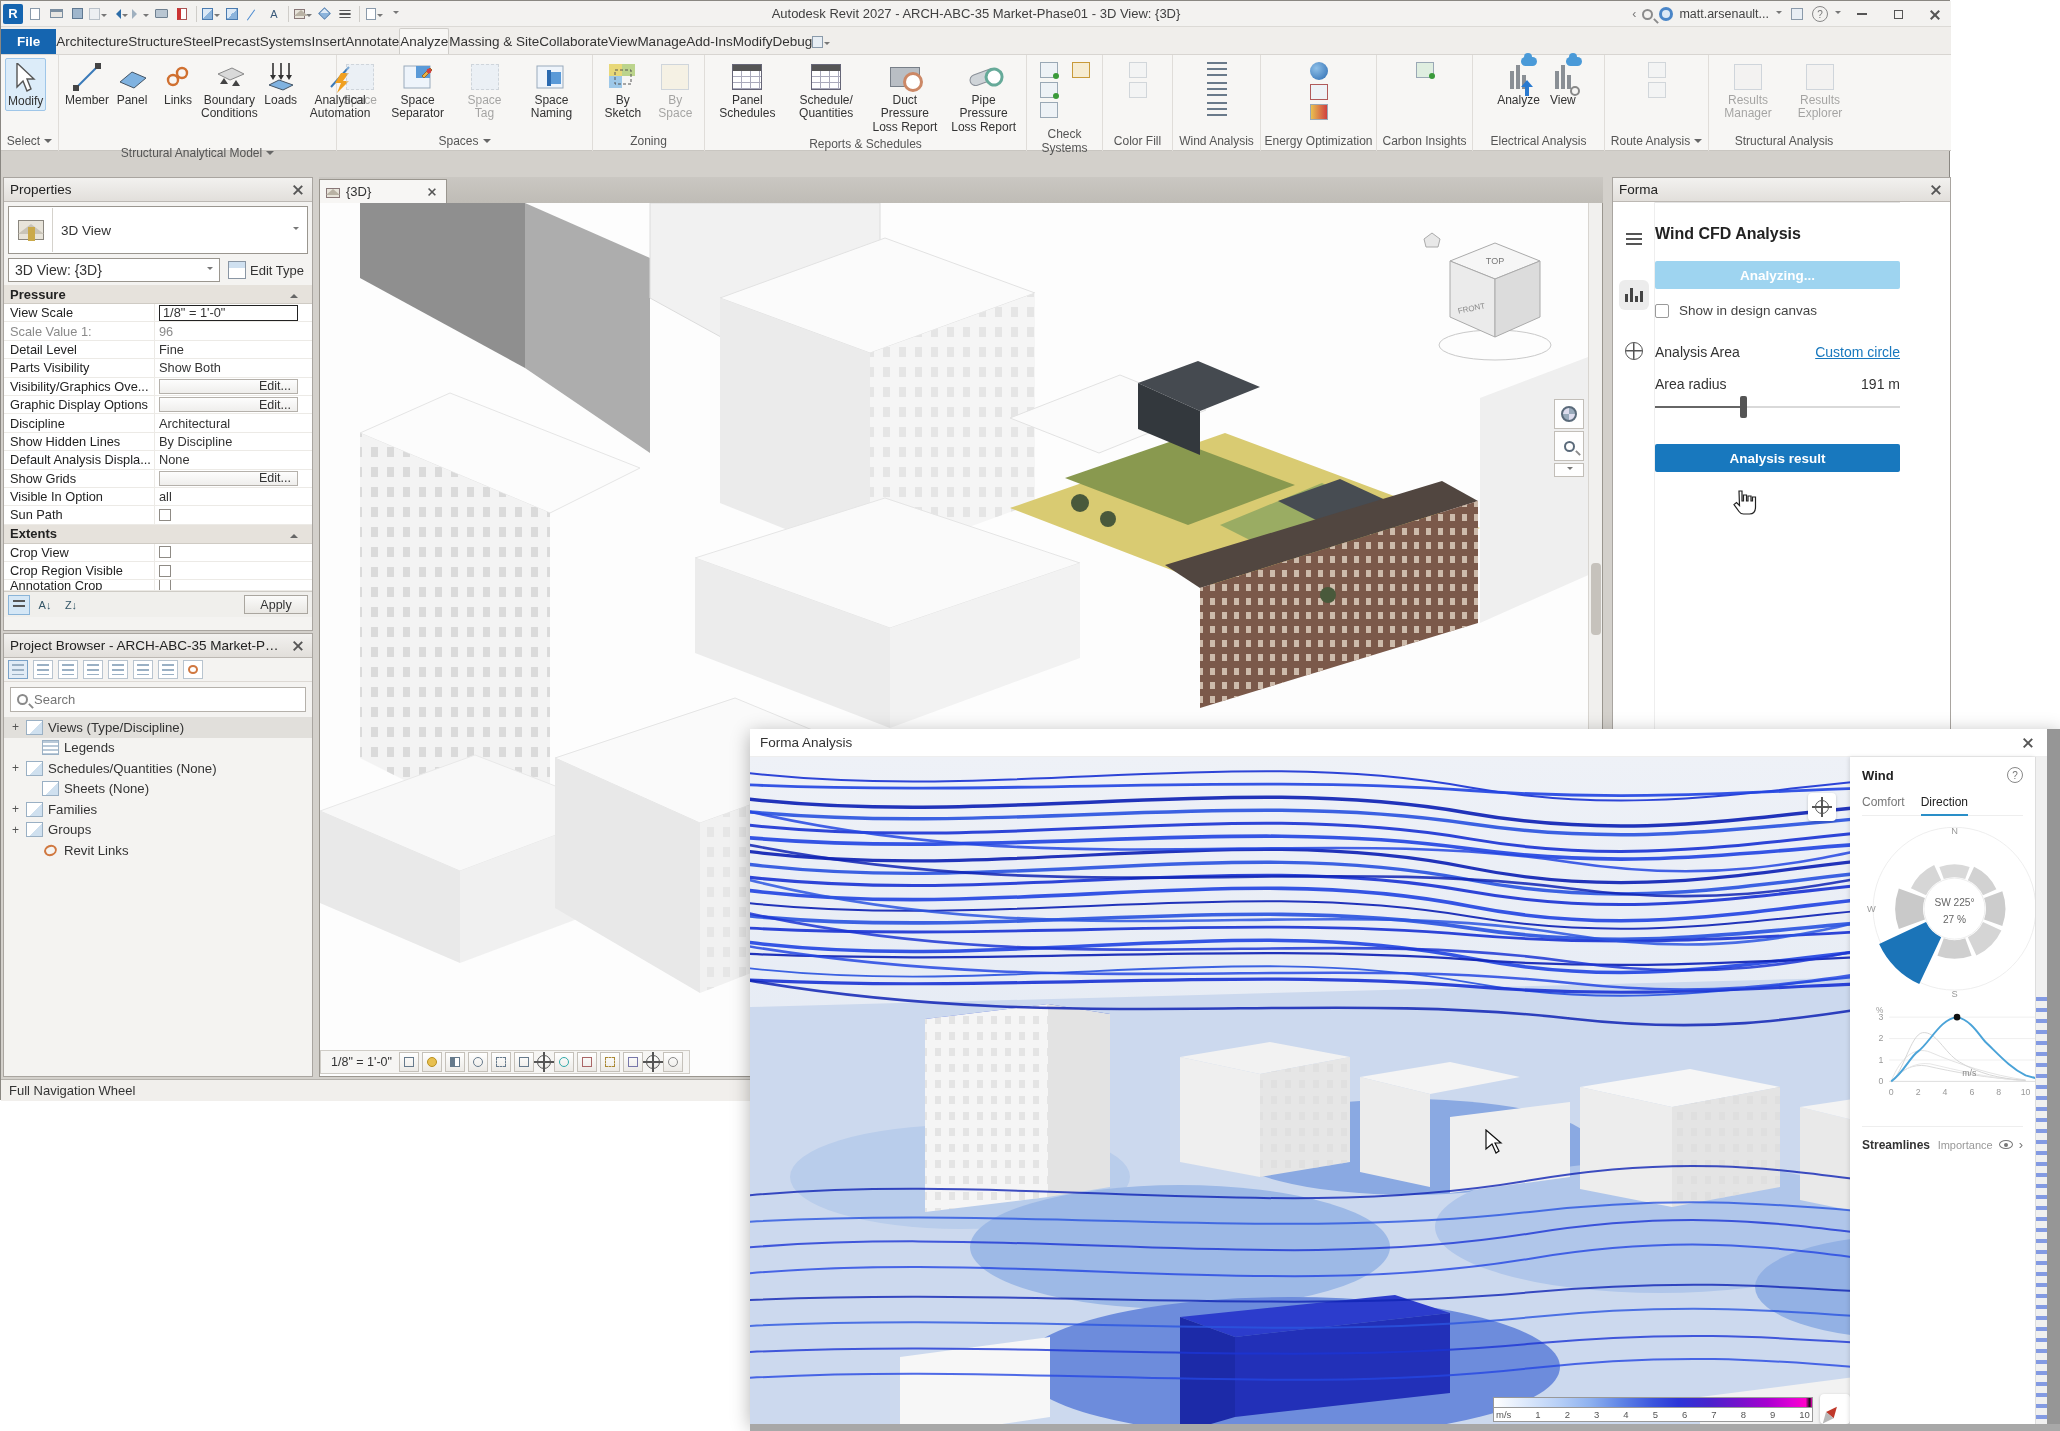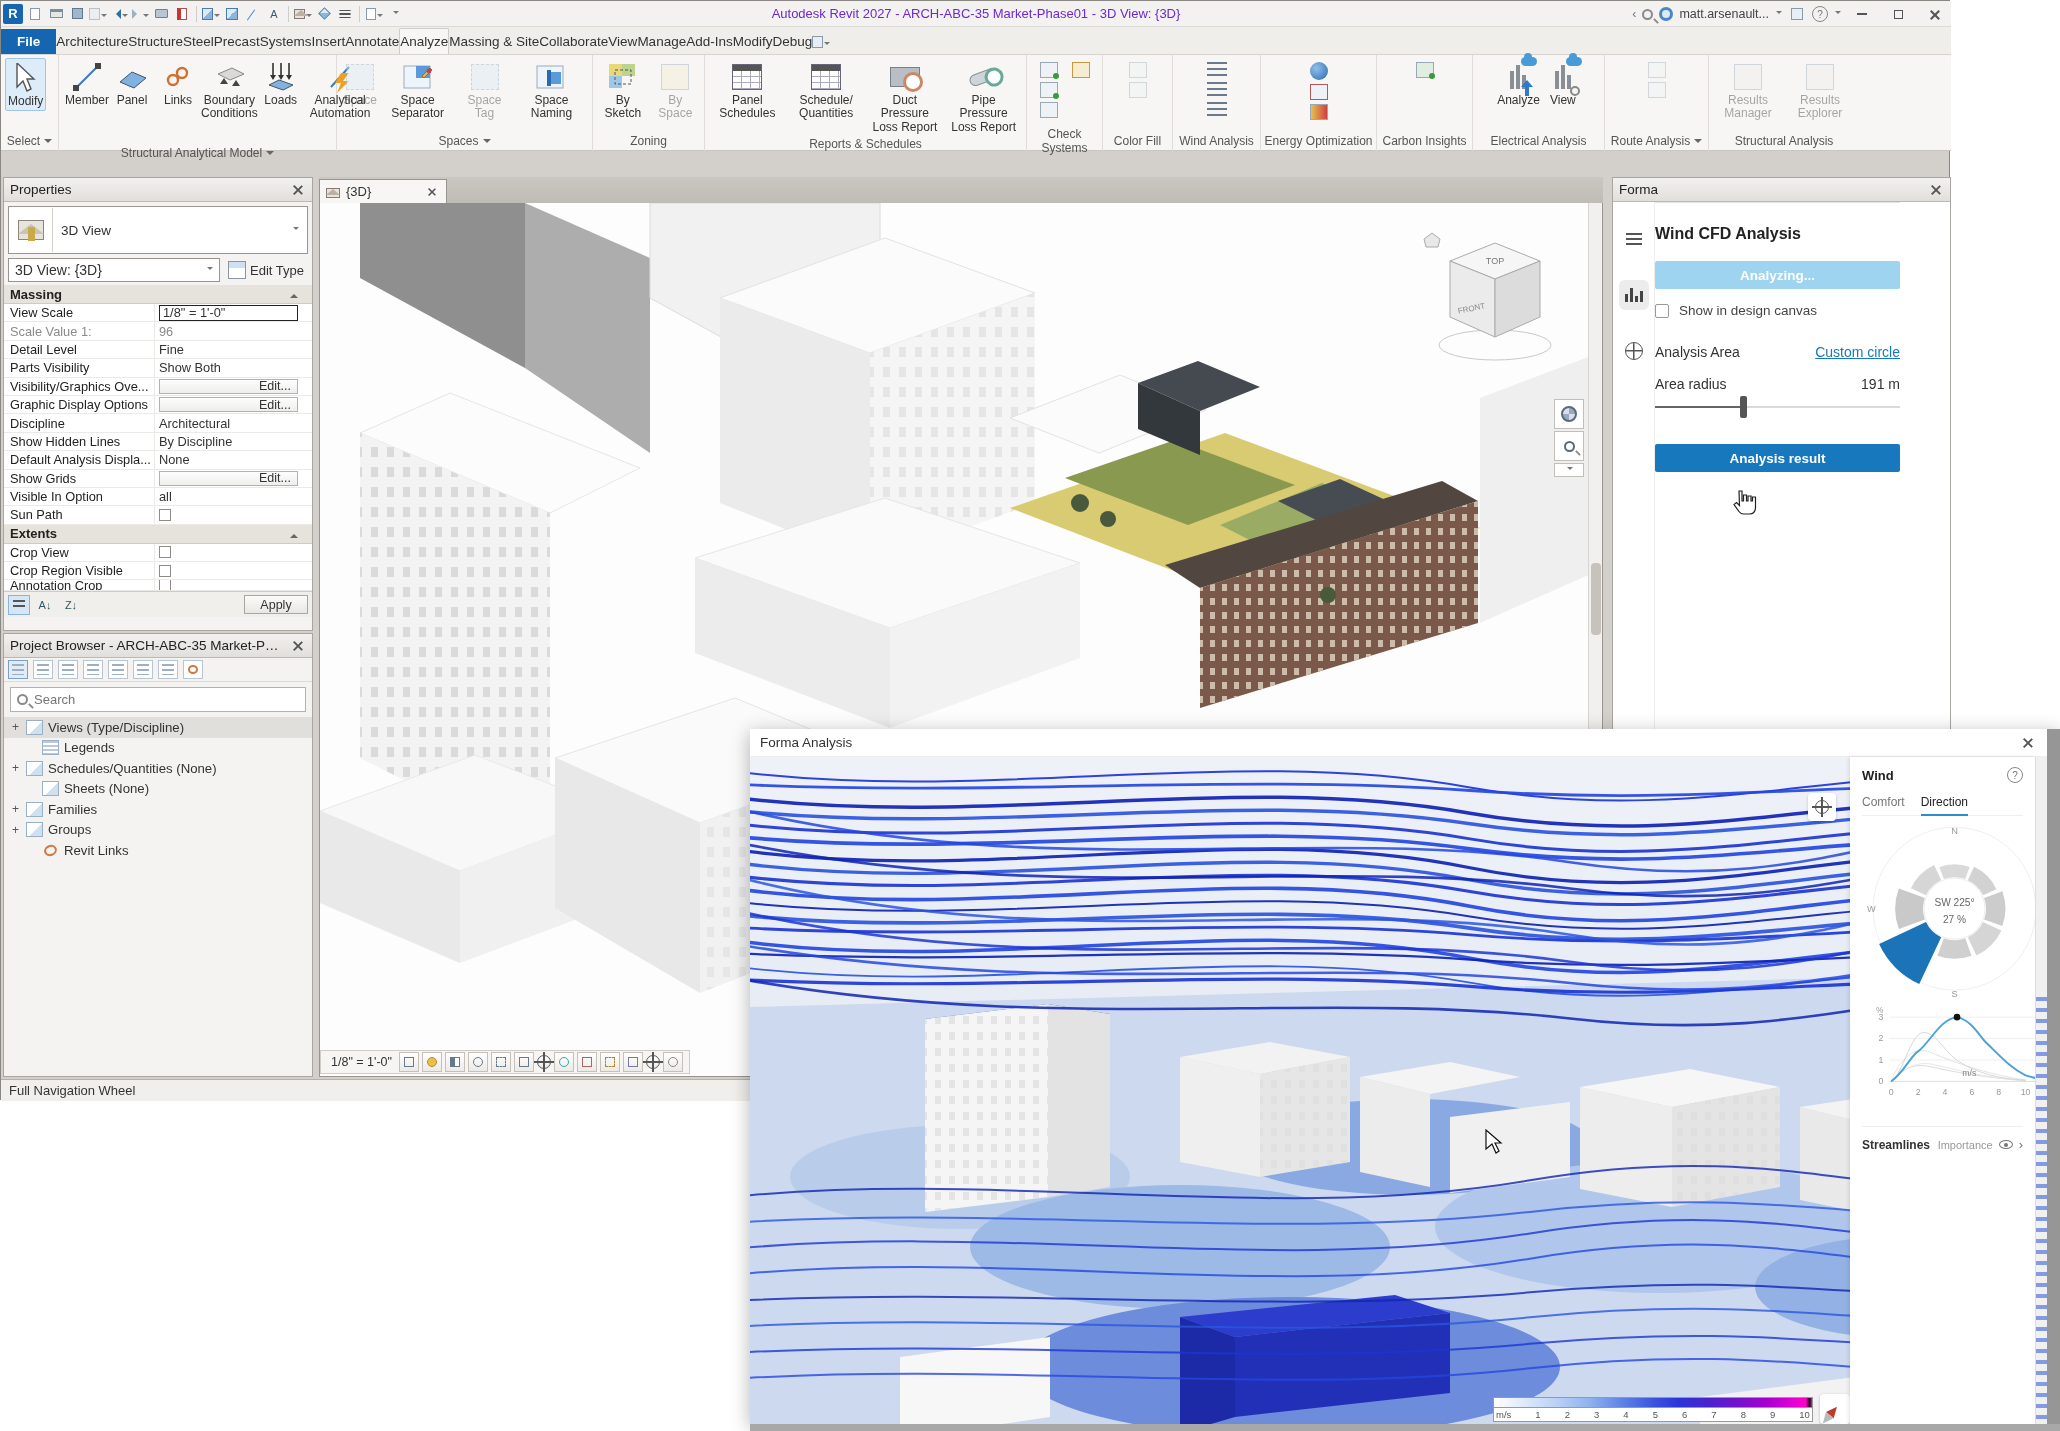--- a/index.html
+++ b/index.html
@@ -16,21 +16,21 @@
 .i-folder{width:13px;height:9px;background:#e8e6e2;border:1px solid #7b8ea0;border-top:3px solid #7b8ea0}
 .i-save{width:11px;height:11px;background:#9fb6cc;border:1px solid #5f7891}
 .i-doc{width:10px;height:12px;background:#fff;border:1px solid #8a9aaa}
 .i-print{width:13px;height:9px;background:#b9c6d2;border:1px solid #6f8090;border-radius:1px}
 .i-reddoc{width:10px;height:12px;background:#fff;border:1px solid #a55;border-left:4px solid #c33}
 .i-blue{width:12px;height:12px;border:1px solid #4a7bb0;background:linear-gradient(135deg,#dce9f6 50%,#8cb4dc 50%)}
 .i-grayblue{width:12px;height:12px;border:1px solid #8a9aaa;background:#e8eef4;opacity:.55}
 .arrL{width:0;height:0;border:5px solid transparent;border-right-color:#2d6da8}
 .arrR{width:0;height:0;border:5px solid transparent;border-left-color:#9fb0bf}
 .carq{width:0;height:0;border:3px solid transparent;border-top-color:#777;margin-left:1px;margin-top:6px}
-.ttext{position:absolute;left:0;right:0;text-align:center;font-size:13px;color:#6d28d9;pointer-events:none}
+.ttext{position:absolute;left:0;right:0;text-align:center;font-size:13px;color:#404040;pointer-events:none}
 .tright{position:absolute;right:2px;top:0;height:26px;display:flex;align-items:center;gap:6px;font-size:12.5px;color:#444}
 .person{width:14px;height:14px;border-radius:50%;background:#4a86c8;position:relative}
 .person:after{content:"";position:absolute;left:3px;top:3px;width:8px;height:8px;border-radius:50%;background:#dce9f6}
 .wbtn{width:30px;height:22px;display:flex;align-items:center;justify-content:center}
 .minbar{width:10px;height:2px;background:#555}
 .restbox{width:9px;height:9px;border:1.5px solid #555}
 .xx{position:relative;width:11px;height:11px}
 .xx:before,.xx:after{content:"";position:absolute;left:5px;top:0;width:1.8px;height:12px;background:#555}
 .xx:before{transform:rotate(45deg)}.xx:after{transform:rotate(-45deg)}
 
@@ -664,21 +664,21 @@
           <span>3D View: {3D}</span>
           <span class="sp"></span>
           <span class="carq" style="margin-top:0"></span>
         </div>
       <div class="etb">
           <span class="eticon"></span>
           <span>Edit Type</span>
         </div>
     </div>
     <div class="sechead" style="margin-top:3px">
-        <span>Massing</span>
+        <span>Pressure</span>
         <span class="sp"></span>
         <span class="sc-car"></span>
       </div>
     <div class="prow">
         <span class="lb">View Scale</span>
         <span class="vl">
           <span class="vbox">1/8" = 1'-0"</span>
         </span>
       </div>
     <div class="prow">

